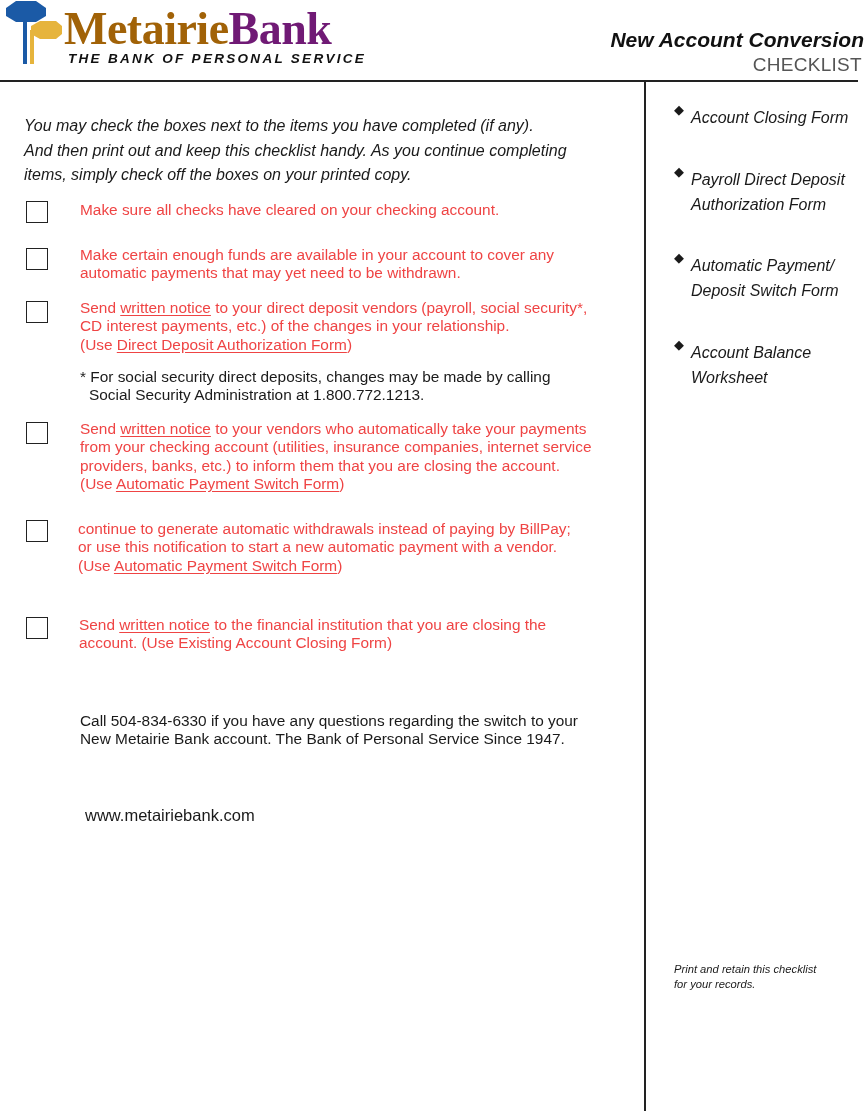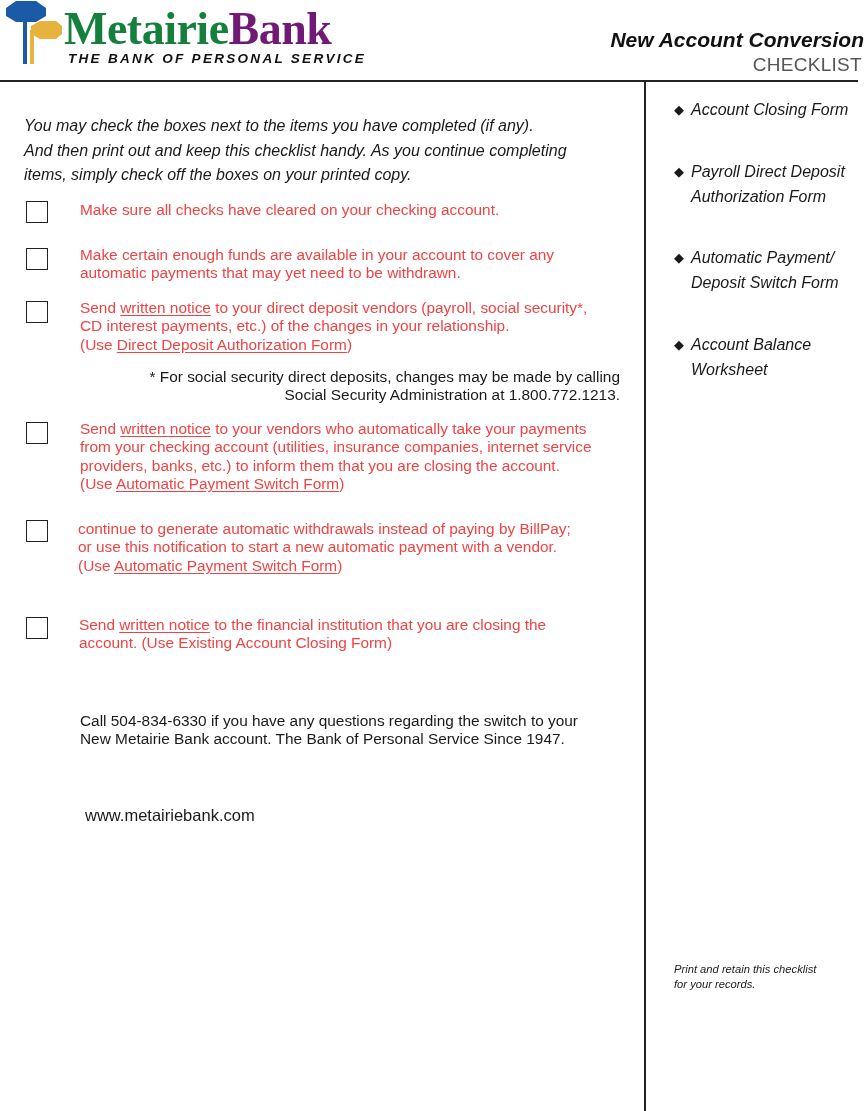--- a/index.html
+++ b/index.html
@@ -4,21 +4,21 @@
 <style>
   html, body { margin: 0; padding: 0; background: #ffffff; }
   body { width: 864px; height: 1111px; position: relative; overflow: hidden;
          font-family: "Liberation Sans", sans-serif; color: #1a1a1a; }
 
   
   .logo { position: absolute; left: 2px; top: 0; width: 420px; height: 72px; }
   .logo svg { position: absolute; left: 0; top: 0; }
   .brand-line { position: absolute; left: 62px; top: 6px; font-family: "Liberation Serif", serif;
                 font-weight: bold; font-size: 46px; line-height: 46px; letter-spacing: -0.5px; white-space: nowrap; }
-  .brand-a { color: #15803d; margin-top: 40px; }
+  .brand-a { color: #a16207; margin-top: 40px; }
   .brand-b { color: #701a75; }
   .tagline { position: absolute; left: 66px; top: 51px; font-family: "Liberation Sans", sans-serif;
              font-style: italic; font-weight: bold; font-size: 13.5px; letter-spacing: 2.3px; color: #111; white-space: nowrap; }
 
   
   .title { position: absolute; right: 0px; top: 28px; font-weight: bold; font-style: italic; font-size: 21px; color: #111; white-space: nowrap; text-align: right; }
   .subtitle { position: absolute; right: 2px; top: 54px; font-size: 19px; color: #555; letter-spacing: 0.3px; }
 
   
   .hrule { position: absolute; left: 0; top: 80px; width: 858px; height: 2px; background: #222; }
@@ -27,30 +27,30 @@
   
   .intro { position: absolute; left: 24px; top: 114px; width: 600px; font-style: italic; font-size: 16px;
            line-height: 24.5px; color: #1a1a1a; }
 
   
   .item { position: absolute; left: 26px; width: 600px; }
   .checkbox { position: absolute; left: 0; top: 2px; width: 20px; height: 20px; border: 1.6px solid #222; box-sizing: content-box; cursor: pointer; background: #fff; }
   .item-text { position: absolute; left: 54px; width: 560px; font-size: 15.4px; line-height: 18.3px; color: #ef4444; }
   .u { text-decoration: underline; text-underline-offset: 2px; }
 
-  .footnote { position: absolute; left: 80px; top: 368px; width: 540px; font-size: 15.4px; line-height: 18.3px; text-align: right; }
+  .footnote { position: absolute; left: 80px; top: 368px; width: 540px; font-size: 15.4px; line-height: 18.3px; }
   .fn2 { padding-left: 9px; }
 
   .contact { position: absolute; left: 80px; top: 712px; width: 560px; font-size: 15.4px; line-height: 18.3px; }
   .website { position: absolute; left: 85px; top: 806px; font-size: 16.5px; color: #1a1a1a; }
 
   
   .side-item { position: absolute; left: 674px; width: 190px; font-style: italic; font-size: 16px; line-height: 25px; color: #1a1a1a; }
   .side-item .diamond { position: absolute; left: 0; top: 0; font-style: normal; font-size: 13px; }
-  .side-item .label { display: block; padding-left: 17px; }
+  .side-item .label { display: block; padding-left: 17px; margin-top: 8px; }
   .side-item .label span { display: block; }
 
   .side-note { position: absolute; left: 674px; top: 962px; width: 180px; font-style: italic; font-size: 11.2px; line-height: 15px; color: #1a1a1a; }
 </style>
 </head>
 <body>
 
 <div class="logo">
   <svg width="66" height="66" viewBox="0 0 66 66">
     <polygon points="4,8 14,1 34,1 44,8 44,16 34,22 14,22 4,16" fill="#1b5aa6"></polygon>

